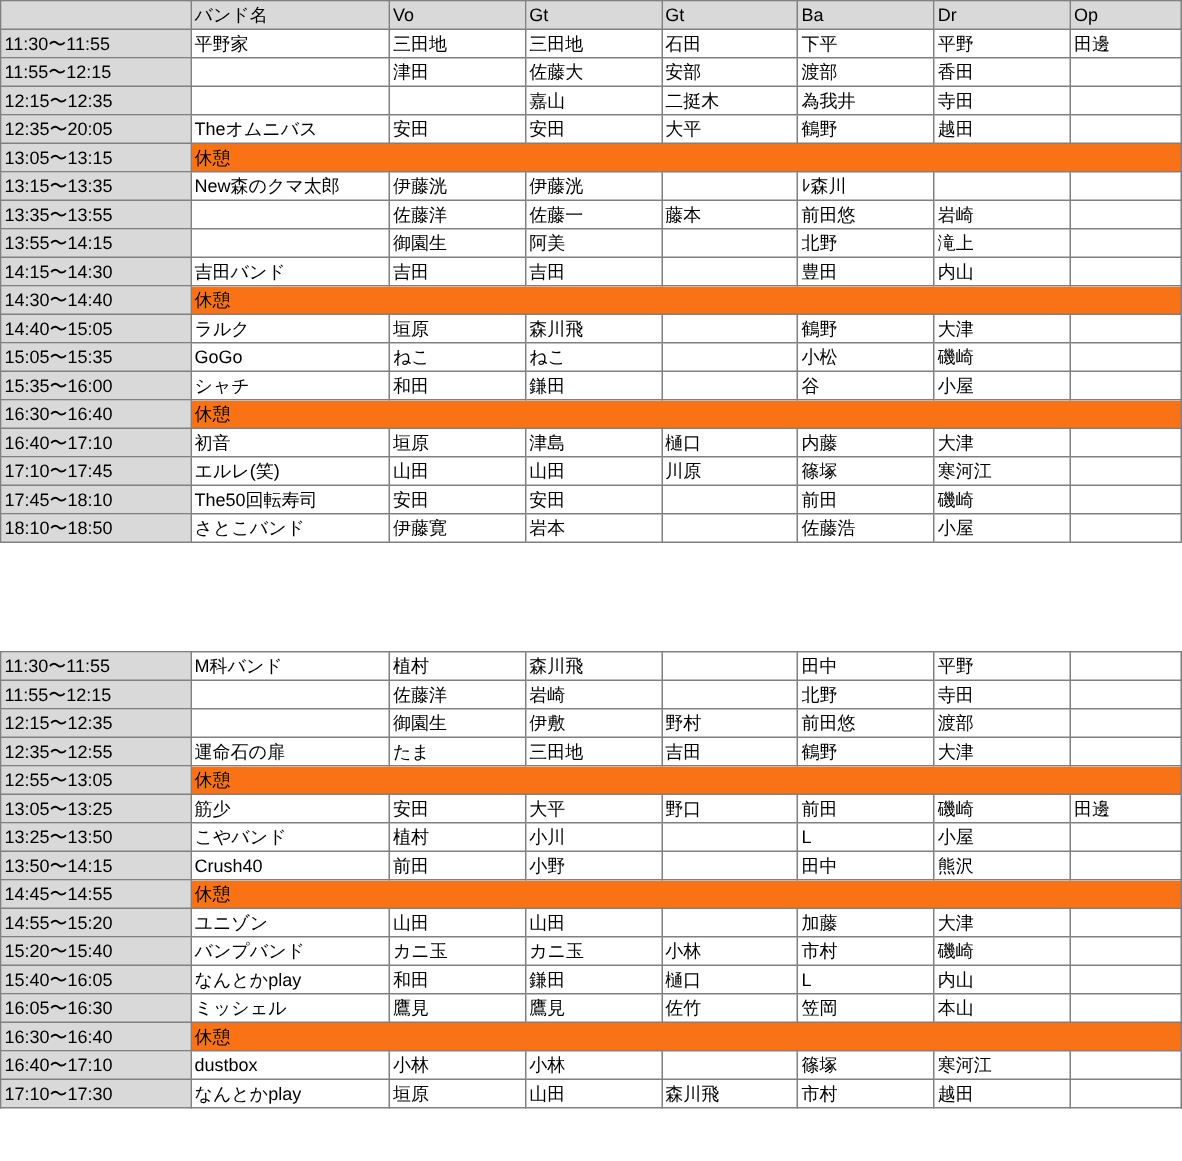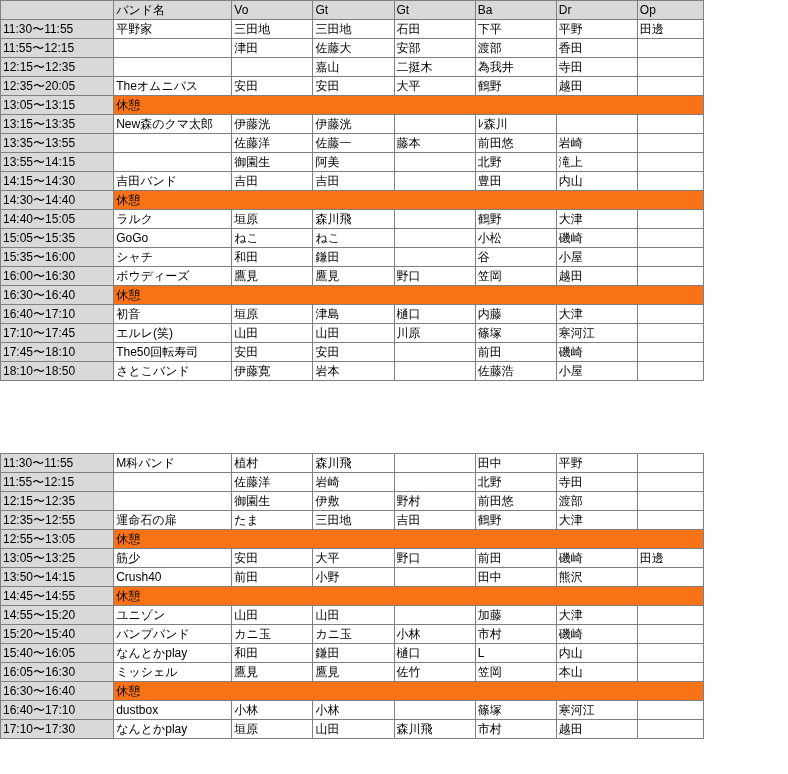--- a/index.html
+++ b/index.html
@@ -15,21 +15,21 @@
     color: #000000;
     overflow: hidden;
   }
   .sheet {
     width: 788px;
     position: relative;
   }
   table.grid {
     border-collapse: collapse;
     table-layout: fixed;
-    width: 704px;
+    width: 788px;
   }
   table.grid td {
     border: 1px solid #808080;
     height: 18px;
     padding: 0 2px;
     vertical-align: middle;
     white-space: nowrap;
     overflow: hidden;
     font-size: 12px;
     line-height: 16px;
@@ -202,30 +202,20 @@
           <td class="plain"></td>
         </tr>
         <tr>
           <td class="time">15:35〜16:00</td>
           <td class="plain">シャチ</td>
           <td class="plain">和田</td>
           <td class="plain">鎌田</td>
           <td class="plain"></td>
           <td class="plain">谷</td>
           <td class="plain">小屋</td>
-          <td class="plain"></td>
-        </tr>
-        <tr>
-          <td class="time">16:00〜16:30</td>
-          <td class="plain">ボウディーズ</td>
-          <td class="plain">鷹見</td>
-          <td class="plain">鷹見</td>
-          <td class="plain">野口</td>
-          <td class="plain">笠岡</td>
-          <td class="plain">越田</td>
           <td class="plain"></td>
         </tr>
         <tr>
           <td class="time">16:30〜16:40</td>
           <td class="break-row" colspan="7">休憩</td>
         </tr>
         <tr>
           <td class="time">16:40〜17:10</td>
           <td class="plain">初音</td>
           <td class="plain">垣原</td>
@@ -383,20 +373,30 @@
           <td class="time">13:05〜13:25</td>
           <td class="plain">筋少</td>
           <td class="plain">安田</td>
           <td class="plain">大平</td>
           <td class="plain">野口</td>
           <td class="plain">前田</td>
           <td class="plain">磯崎</td>
           <td class="plain">田邊</td>
         </tr>
         <tr>
+          <td class="time">13:25〜13:50</td>
+          <td class="plain">こやバンド</td>
+          <td class="plain">植村</td>
+          <td class="plain">小川</td>
+          <td class="plain"></td>
+          <td class="plain">L</td>
+          <td class="plain">小屋</td>
+          <td class="plain"></td>
+        </tr>
+        <tr>
           <td class="time">13:50〜14:15</td>
           <td class="plain">Crush40</td>
           <td class="plain">前田</td>
           <td class="plain">小野</td>
           <td class="plain"></td>
           <td class="plain">田中</td>
           <td class="plain">熊沢</td>
           <td class="plain"></td>
         </tr>
         <tr>

